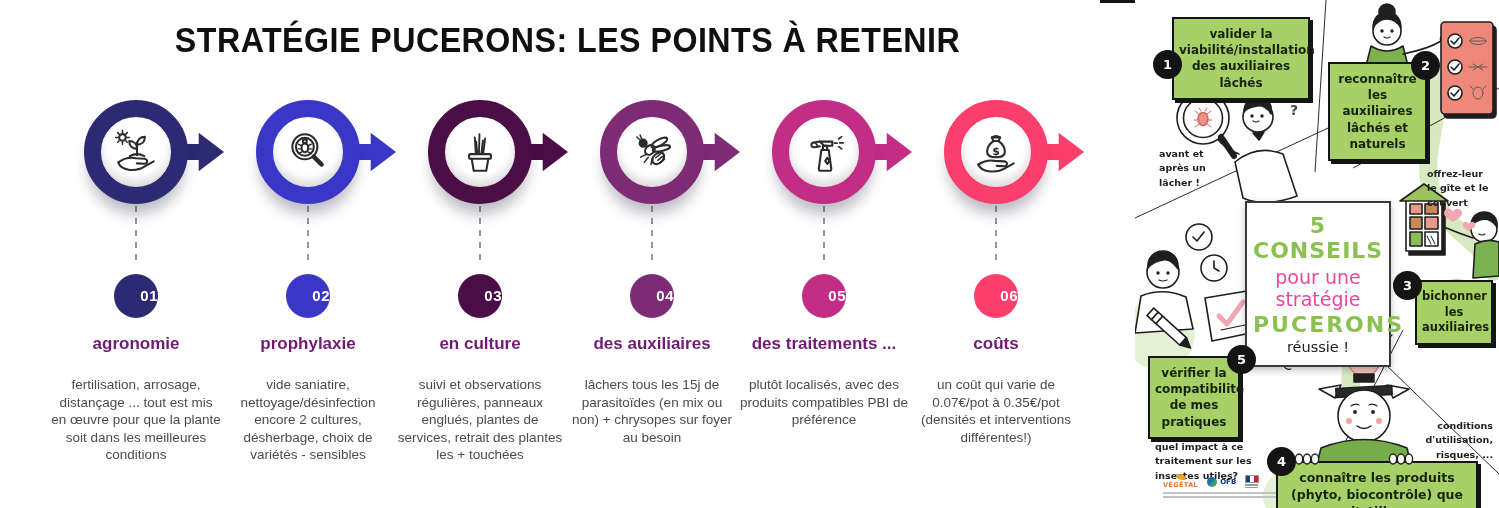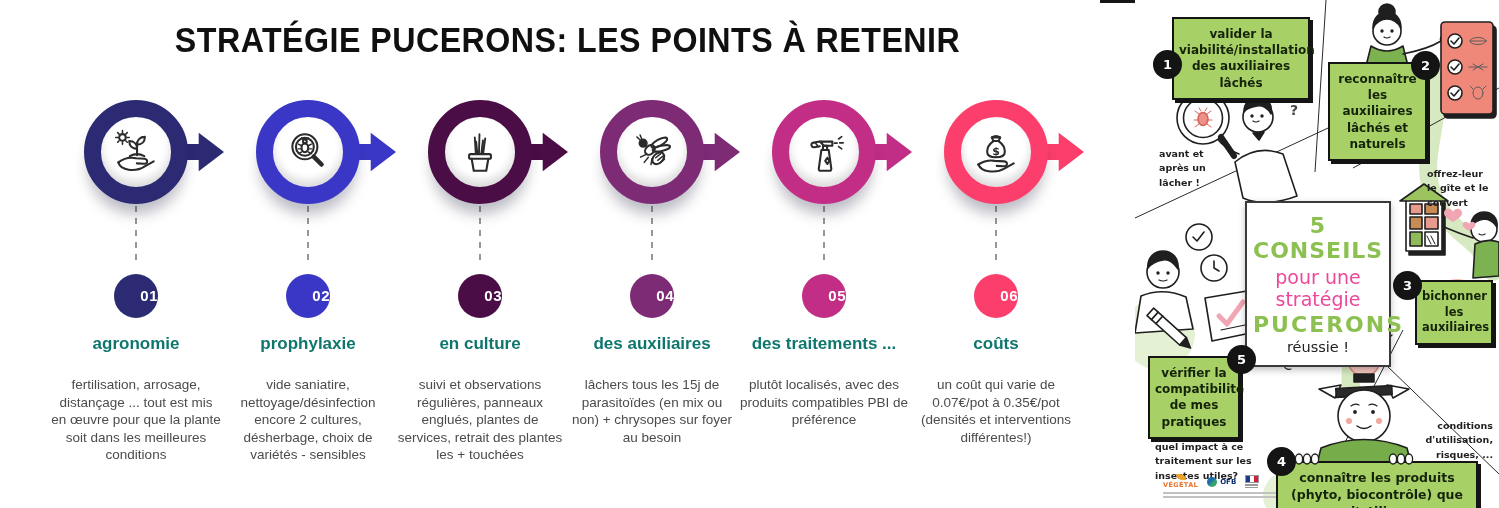--- a/index.html
+++ b/index.html
@@ -17,21 +17,21 @@
          filter:drop-shadow(3px 5px 4px rgba(0,0,0,.25));z-index:2;}
   .ring{position:absolute;left:34px;top:0;width:104px;height:104px;border-radius:50%;
         border:17px solid var(--c);box-sizing:border-box;background:#fff;z-index:3;
         display:flex;align-items:center;justify-content:center;
         box-shadow:0 14px 14px -4px rgba(30,30,60,.30), inset 0 -6px 9px rgba(0,0,0,.14);}
   .ring svg{width:50px;height:50px;}
   .dash{width:2px;height:60px;margin:2px auto 0;
         background-image:repeating-linear-gradient(to bottom,#979797 0 6px,transparent 6px 12px);}
   .badge{width:44px;height:44px;border-radius:50%;background:var(--c);color:#fff;
          font-weight:700;font-size:15px;line-height:44px;margin:8px auto 0;letter-spacing:.5px;text-align:right;}
-  .step-title{margin-top:16px;font-size:17px;font-weight:700;color:#0f766e;}
+  .step-title{margin-top:16px;font-size:17px;font-weight:700;color:#701a75;}
   .step-desc{margin-top:22px;font-size:13.5px;color:#4b4b4b;line-height:1.3;padding:0 1px;}
   
   .poster{position:absolute;left:1135px;top:0;width:364px;height:508px;background:#fff;
           font-family:"DejaVu Sans",sans-serif;}
   .poster svg.bg{position:absolute;left:0;top:0;z-index:1;}
   .tipbox{position:absolute;z-index:4;background:#a7d166;border:2px solid #141414;
           box-shadow:3px 3px 0 #141414;color:#16230b;font-weight:700;text-align:center;
           font-size:12px;line-height:1.35;padding:7px 5px;box-sizing:border-box;}
   .tipnum{position:absolute;z-index:5;width:29px;height:29px;border-radius:50%;background:#141414;
           color:#fff;font-size:13px;font-weight:700;display:flex;align-items:center;justify-content:center;}

